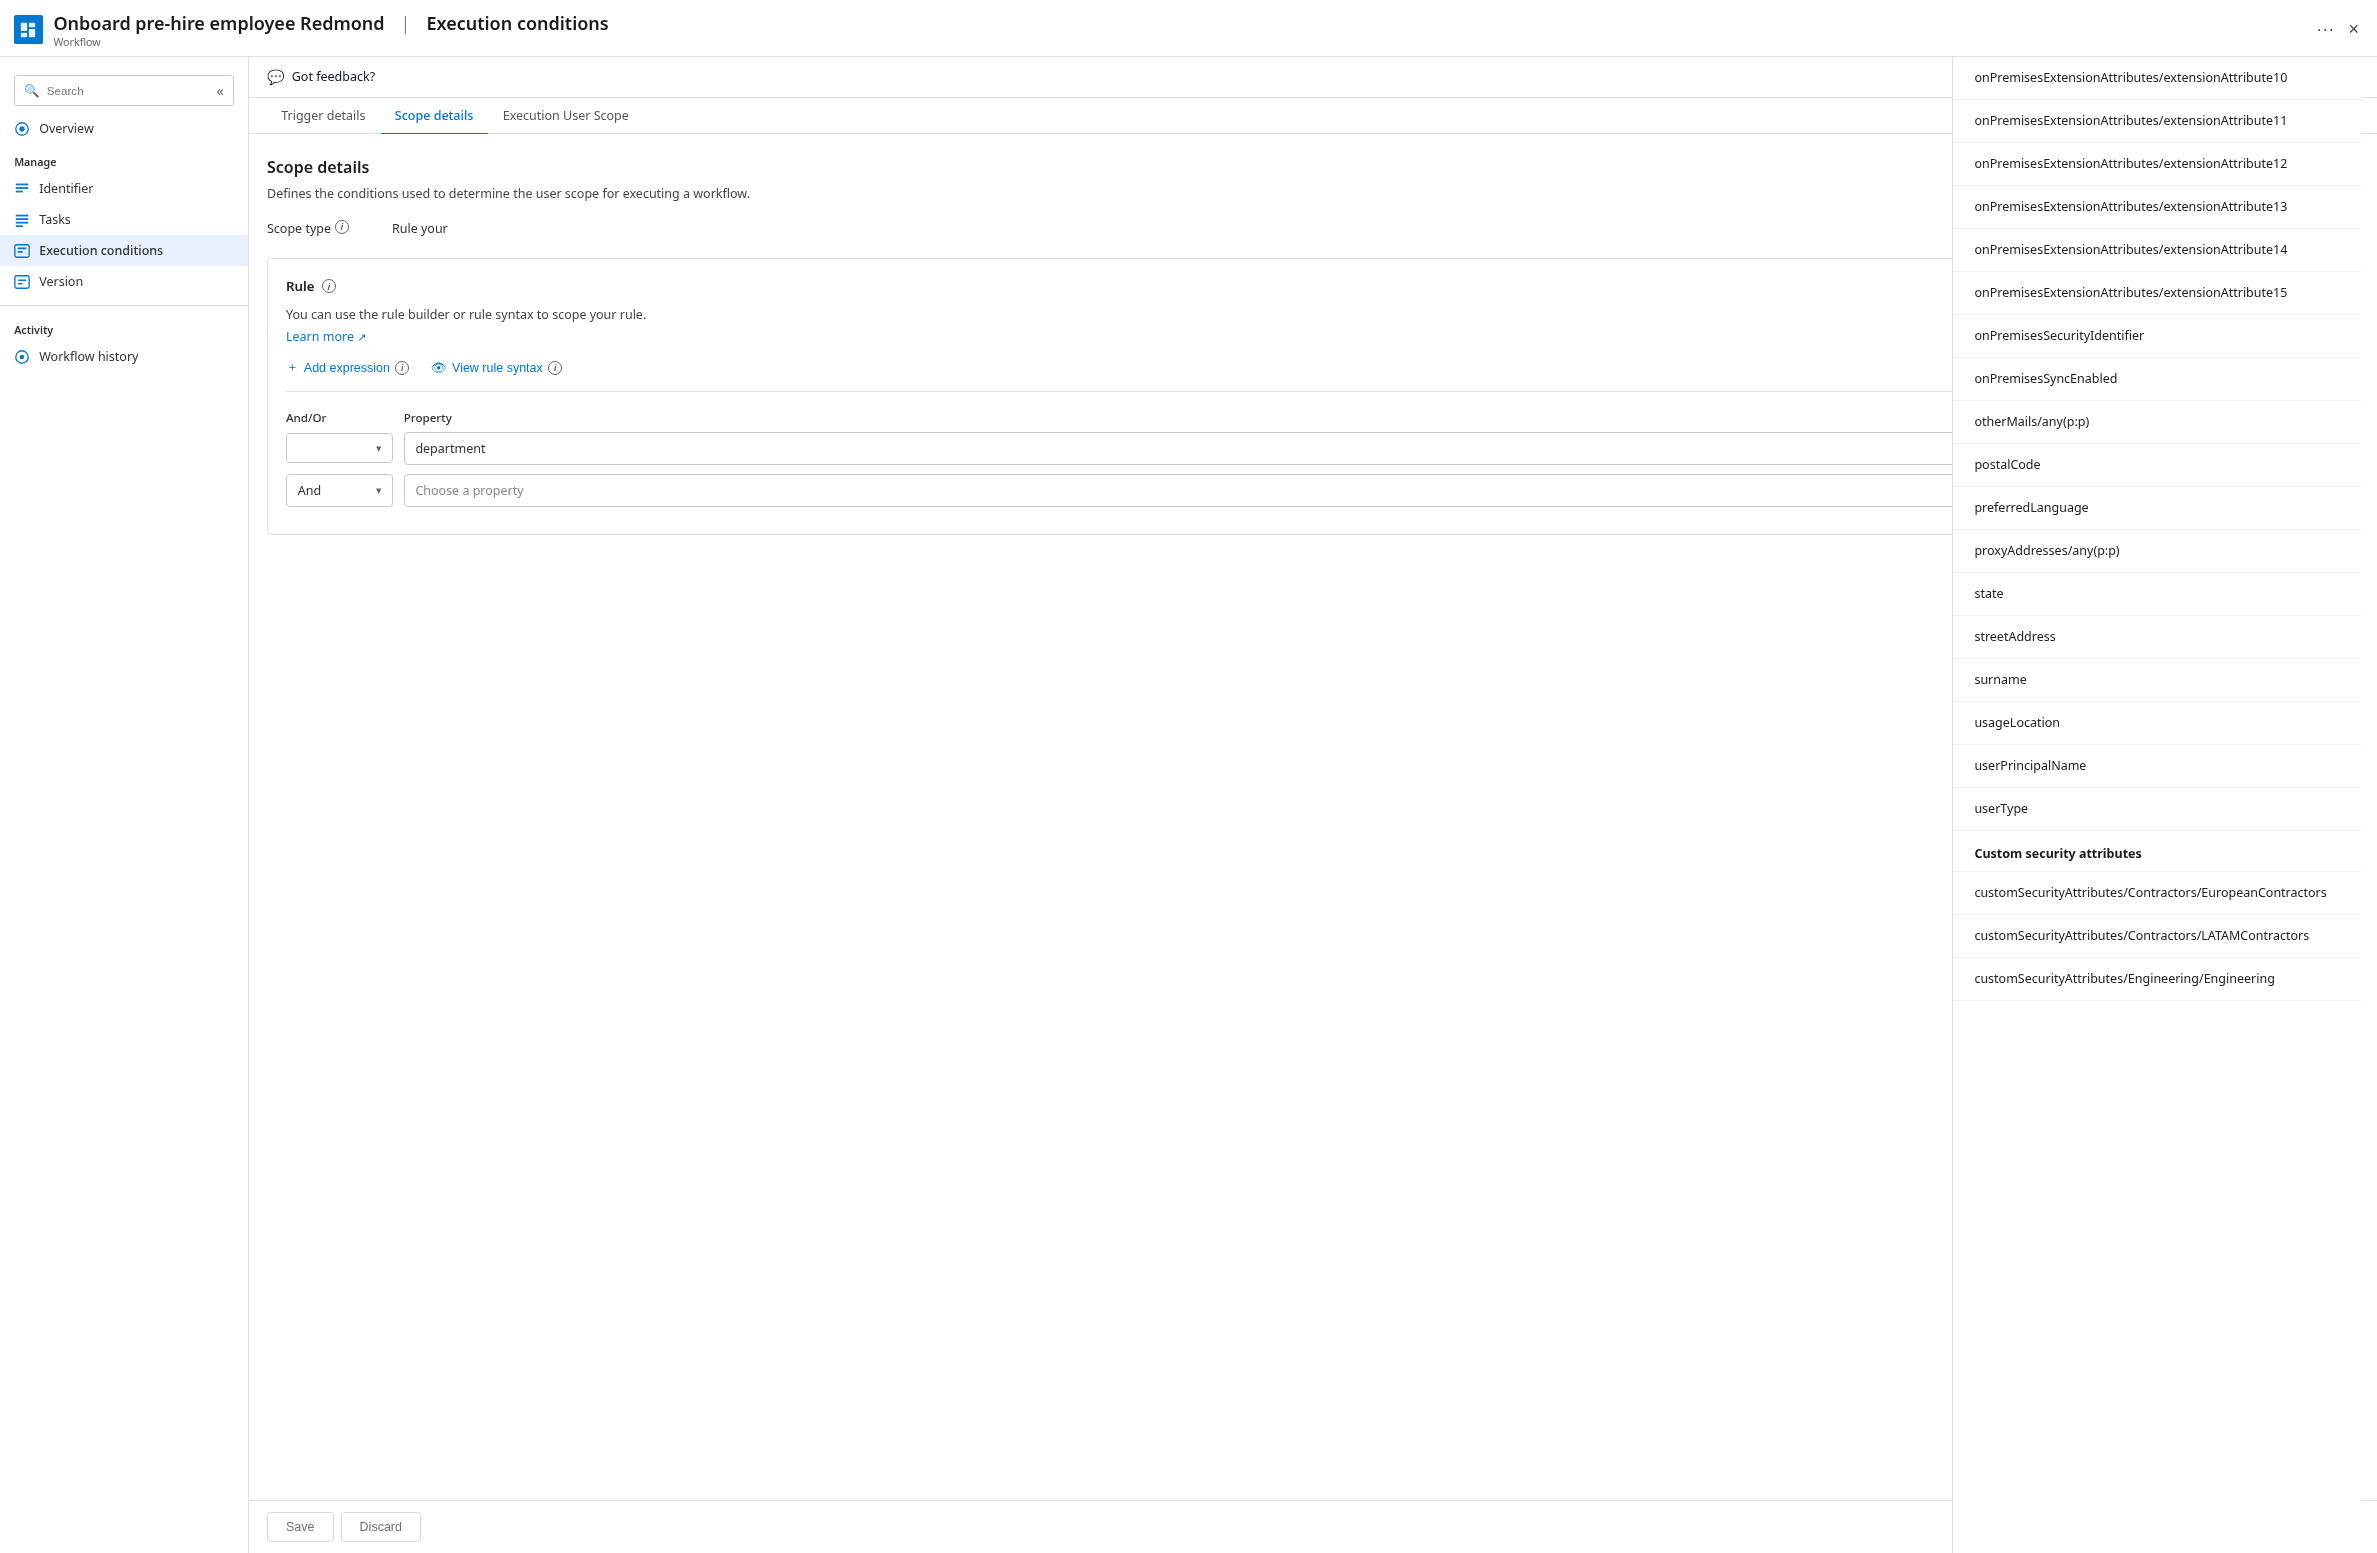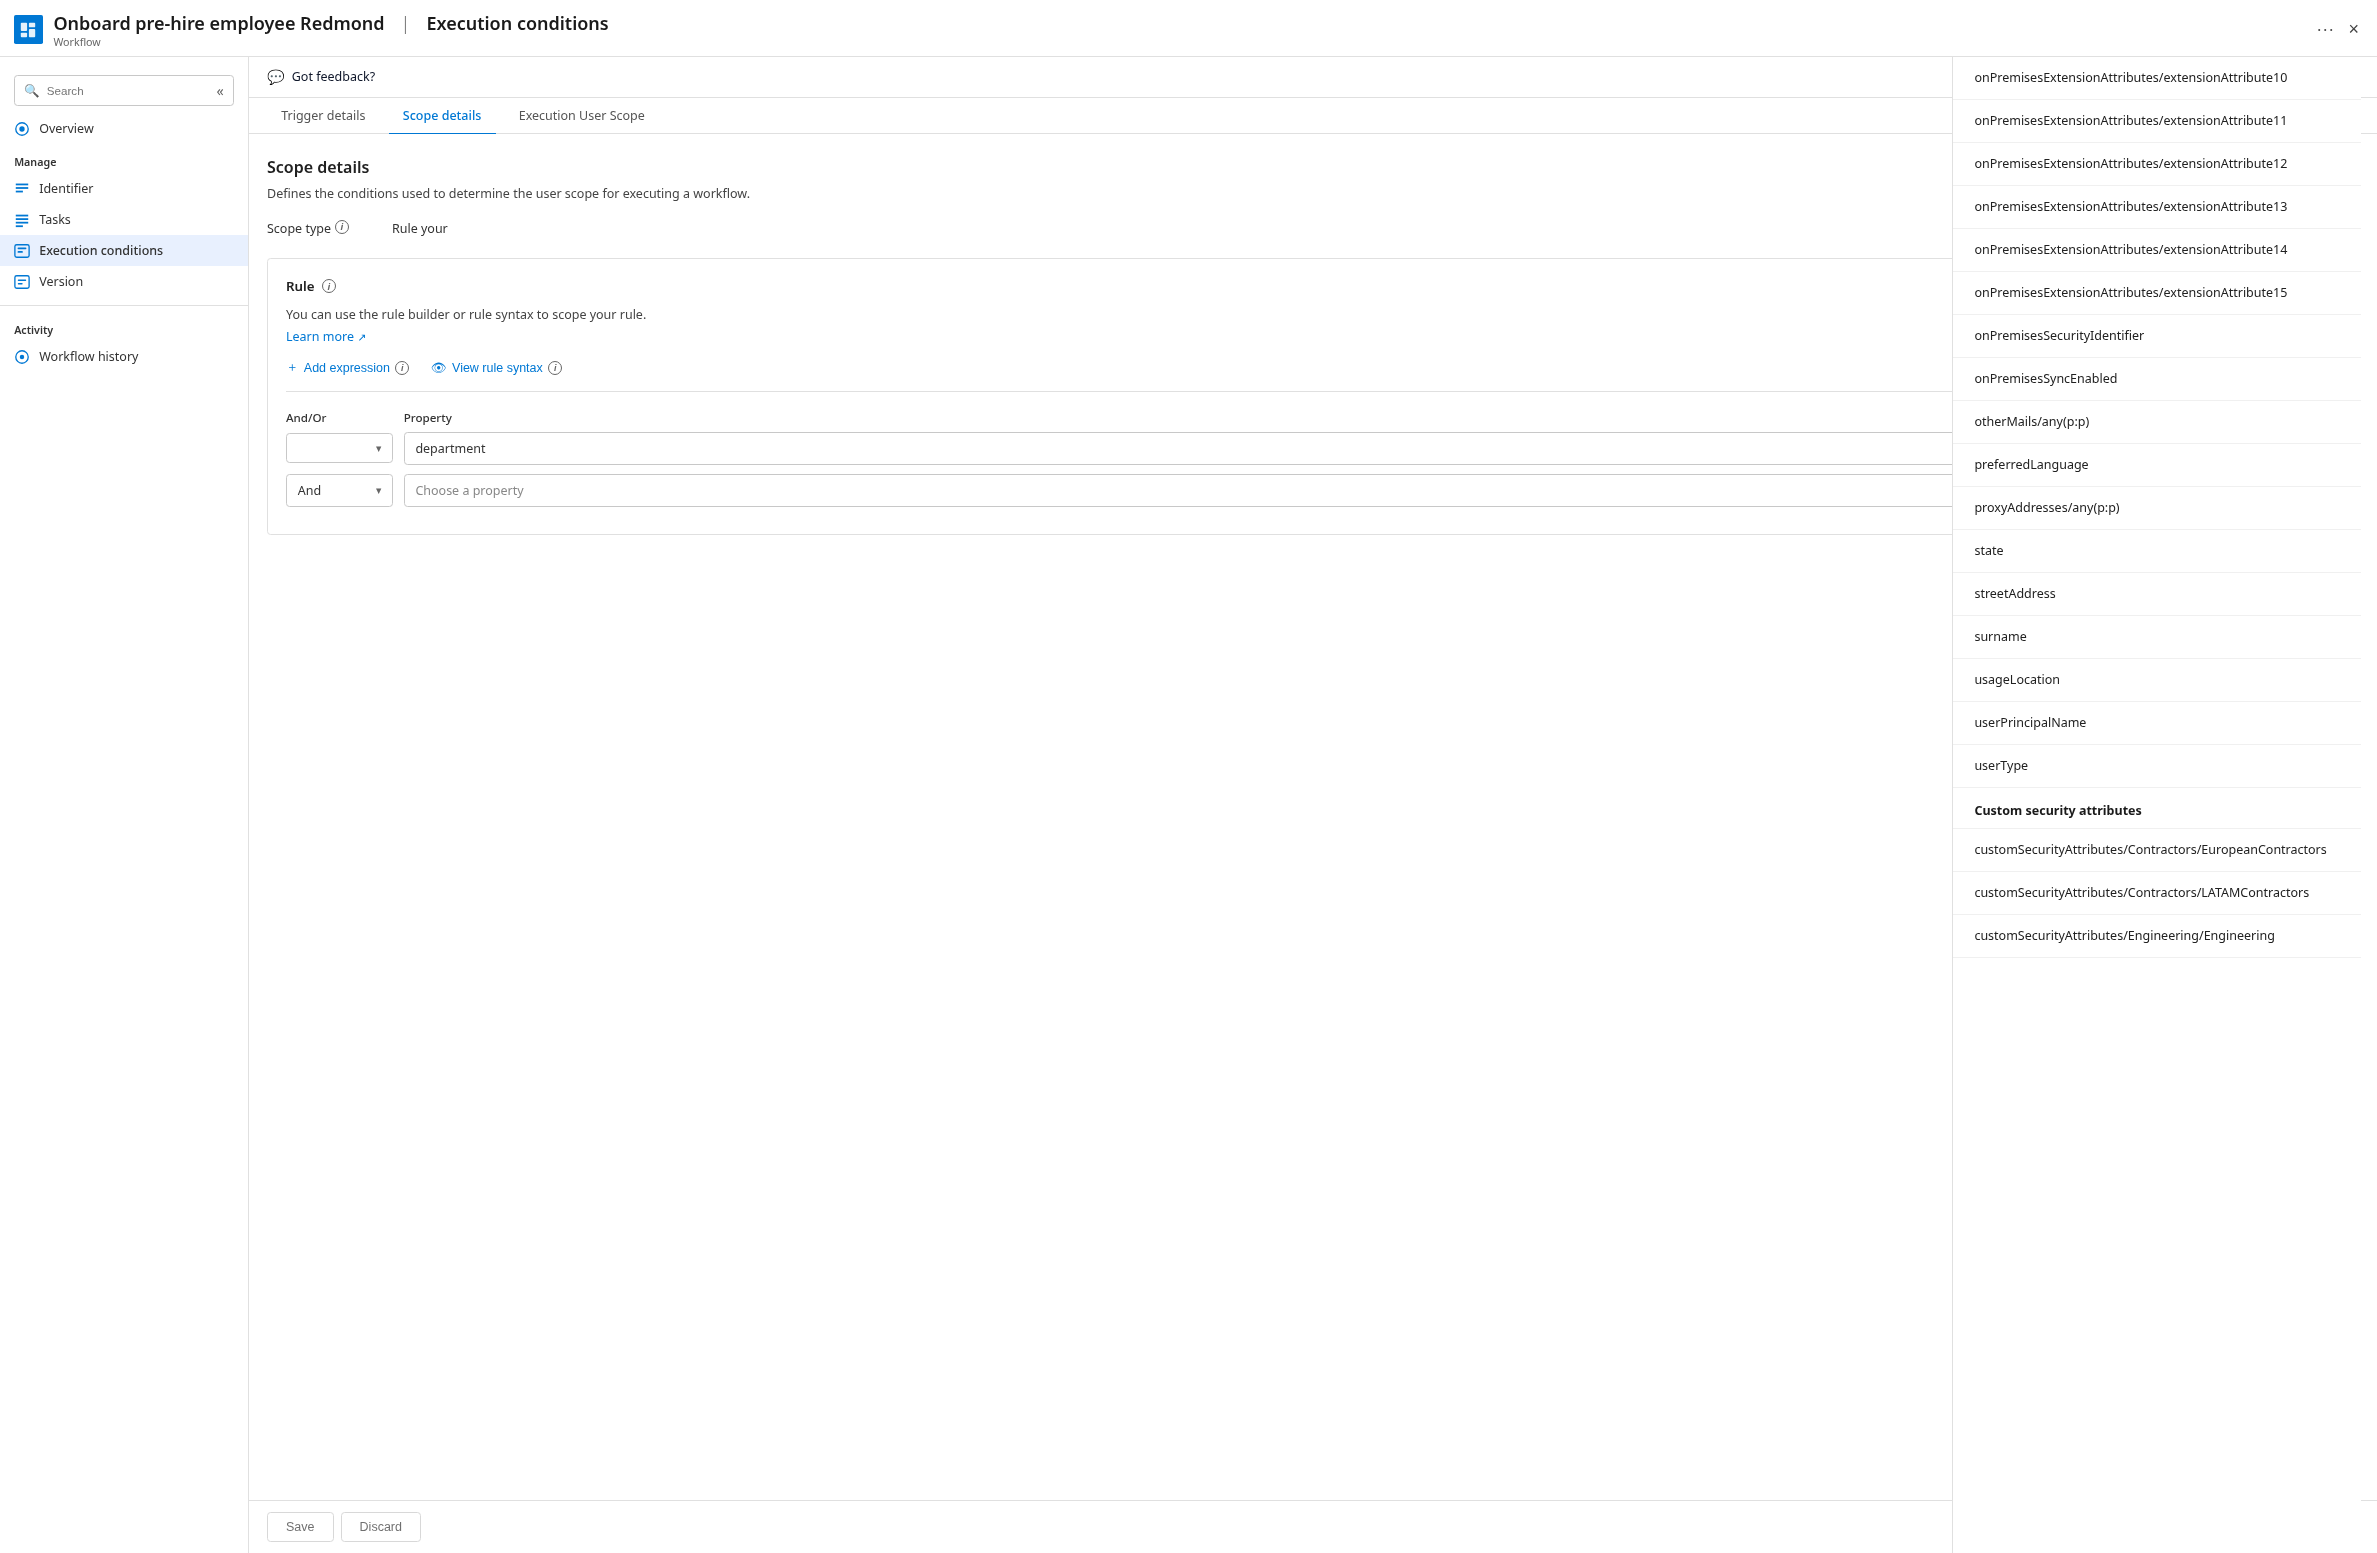--- a/index.html
+++ b/index.html
@@ -36,21 +36,21 @@
     .sidebar-divider { border: none; border-top: 0.9px solid #e0e0e0; margin: 7.1px 0; }
 
     
     .content-area { flex: 1; overflow: hidden; display: flex; flex-direction: column; background: #fff; position: relative; }
 
     
     .feedback-bar { padding: 10.7px 18px; border-bottom: 0.9px solid #e0e0e0; display: flex; align-items: center; gap: 7.1px; color: #0078d4; font-size: 12.5px; }
     .feedback-icon { font-size: 14.2px; }
 
     
-    .tabs { display: flex; padding: 0 18px; border-bottom: 0.9px solid #e0e0e0; gap: 9px; }
+    .tabs { display: flex; padding: 0 18px; border-bottom: 0.9px solid #e0e0e0; gap: 1px; }
     .tab { padding: 9px 14.2px; cursor: pointer; color: #555; font-size: 12.5px; border-bottom: 1.8px solid transparent; margin-bottom: -0.9px; }
     .tab.active { color: #0078d4; border-bottom: 1.8px solid #0078d4; font-weight: 500; }
 
     
     .scope-content { flex: 1; overflow-y: auto; padding: 21.4px 18px; }
     .scope-title { font-size: 16px; font-weight: 600; margin-bottom: 7.1px; }
     .scope-description { color: #444; font-size: 12.5px; margin-bottom: 18px; }
     .scope-type-row { display: flex; align-items: center; gap: 7.1px; margin-bottom: 21.4px; font-size: 12.5px; }
     .scope-type-label { color: #333; display: flex; align-items: flex-start; gap: 3.6px; }
     .scope-type-value { margin-left: 36px; color: #333; }
@@ -288,20 +288,21 @@
       <div class="dropdown-panel">
         <div class="dropdown-panel-item">onPremisesExtensionAttributes/extensionAttribute10</div>
         <div class="dropdown-panel-item">onPremisesExtensionAttributes/extensionAttribute11</div>
         <div class="dropdown-panel-item">onPremisesExtensionAttributes/extensionAttribute12</div>
         <div class="dropdown-panel-item">onPremisesExtensionAttributes/extensionAttribute13</div>
         <div class="dropdown-panel-item">onPremisesExtensionAttributes/extensionAttribute14</div>
         <div class="dropdown-panel-item">onPremisesExtensionAttributes/extensionAttribute15</div>
         <div class="dropdown-panel-item">onPremisesSecurity​Identifier</div>
         <div class="dropdown-panel-item">onPremisesSyncEnabled</div>
         <div class="dropdown-panel-item">otherMails/any(p:p)</div>
+        <div class="dropdown-panel-item">postalCode</div>
         <div class="dropdown-panel-item">preferredLanguage</div>
         <div class="dropdown-panel-item">proxyAddresses/any(p:p)</div>
         <div class="dropdown-panel-item">state</div>
         <div class="dropdown-panel-item">streetAddress</div>
         <div class="dropdown-panel-item">surname</div>
         <div class="dropdown-panel-item">usageLocation</div>
         <div class="dropdown-panel-item">userPrincipalName</div>
         <div class="dropdown-panel-item">userType</div>
         <div class="dropdown-panel-item section-header">Custom security attributes</div>
         <div class="dropdown-panel-item">customSecurityAttributes/Contractors/EuropeanContractors</div>

